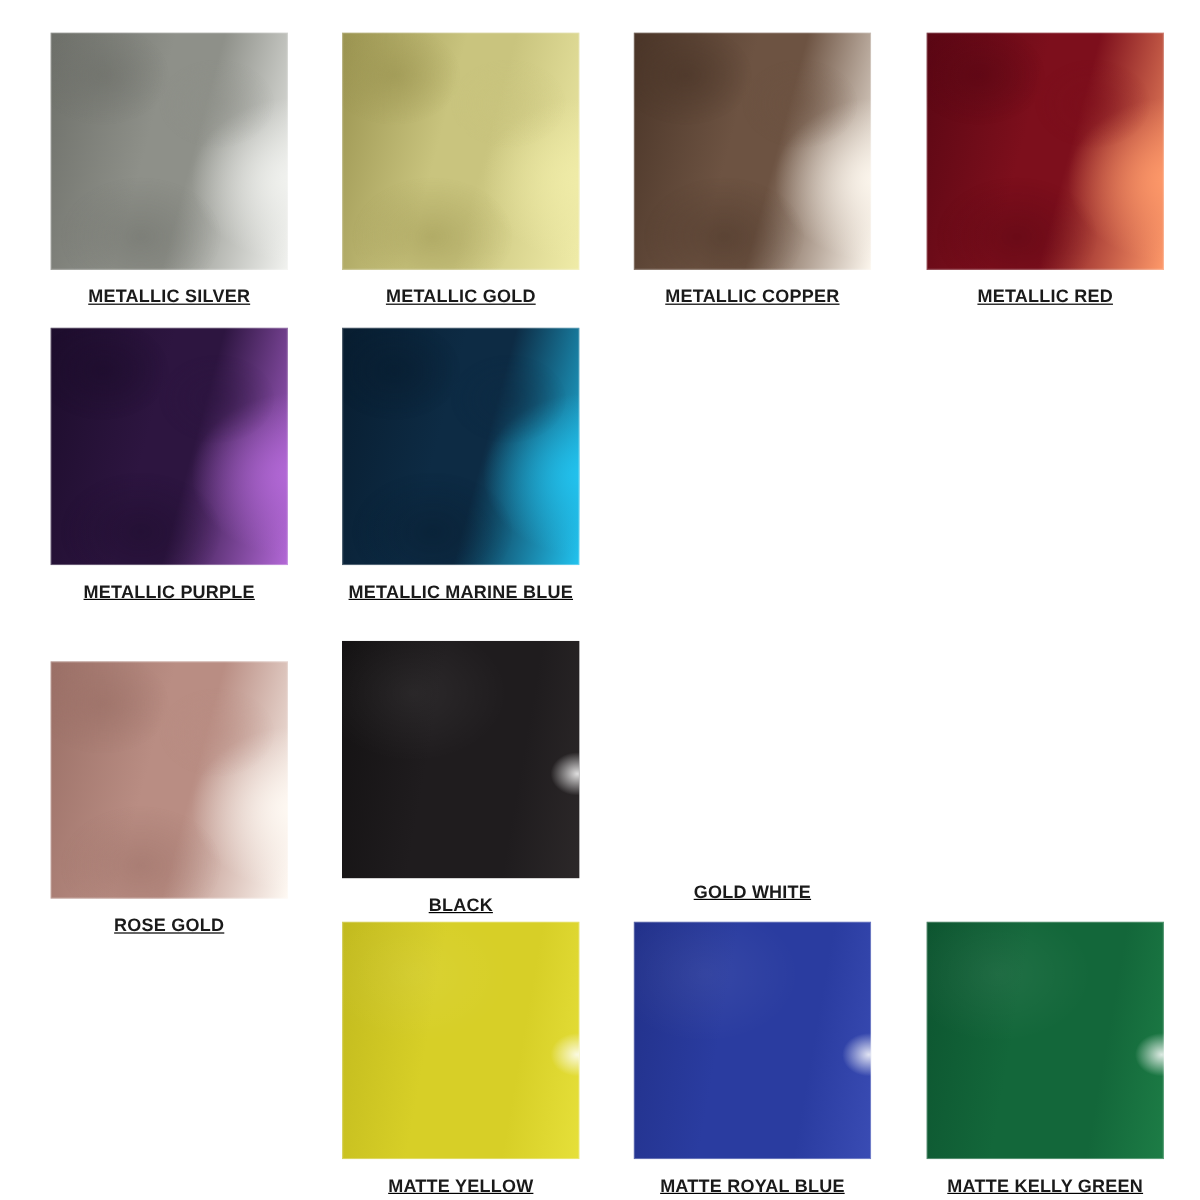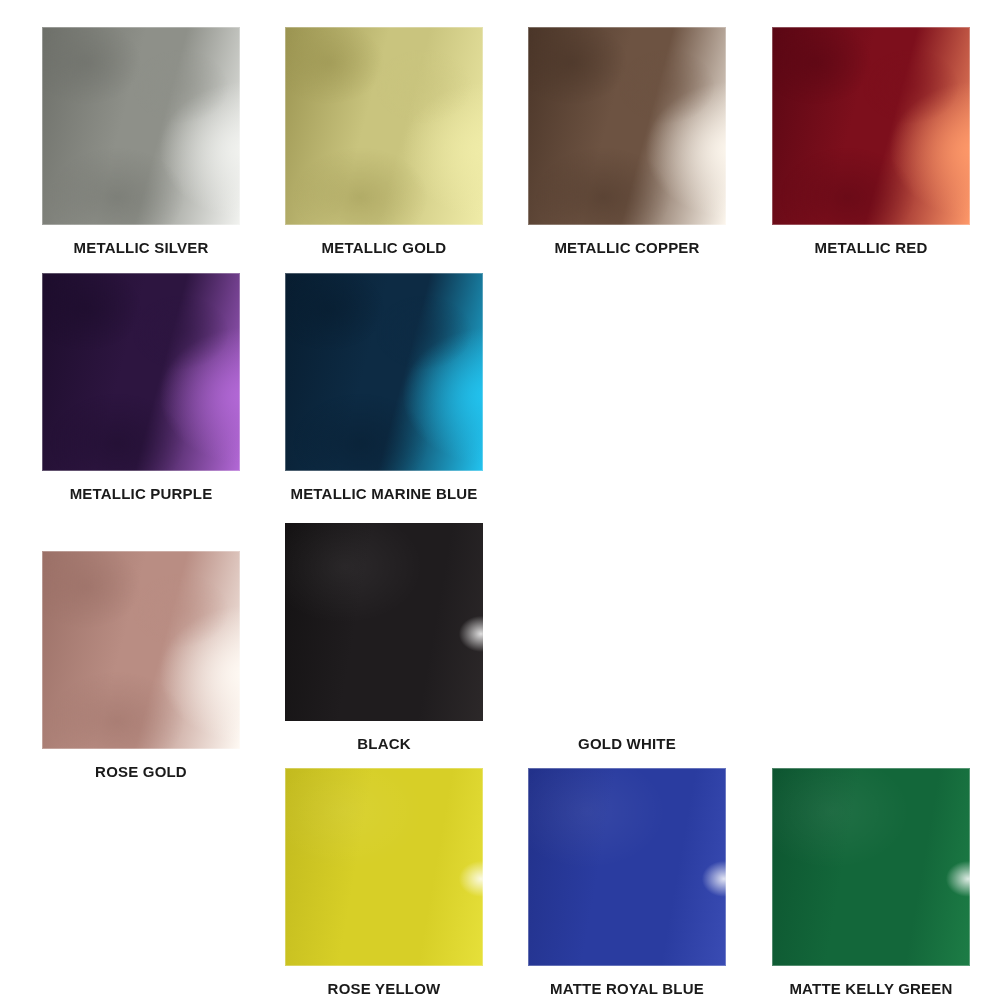--- a/index.html
+++ b/index.html
@@ -17,20 +17,21 @@
   #sheet {
     position: relative;
     width: 1000px;
     height: 1000px;
     background: #ffffff;
   }
 
   .swatch-cell {
     position: absolute;
     width: 198px;
+    text-decoration: underline;
   }
 
   .chip {
     position: relative;
     width: 198px;
     height: 198px;
     overflow: hidden;
     background: #ffffff;
   }
 
@@ -125,21 +126,21 @@
       <div class="caption wide">METALLIC MARINE BLUE</div>
     </div>
     <div class="swatch-cell" style="left: 42px; top: 523px; margin-top: 28px;">
       <div class="chip bordered">
         <div class="base" style="background: linear-gradient(105deg, rgb(154, 111, 102) 0%, rgb(185, 141, 131) 42%, rgb(185, 141, 131) 58%, rgb(255, 250, 244) 100%);"></div>
         <div class="glow" style="background: radial-gradient(62% 48% at 104% 62%, rgb(255, 250, 244) 0%, rgba(255, 250, 244, 0) 72%);"></div>
         <div class="glow2" style="background: radial-gradient(40% 30% at 22% 18%, rgba(154, 111, 102, 0.8) 0%, transparent 70%), radial-gradient(34% 26% at 70% 30%, rgba(185, 141, 131, 0.6) 0%, transparent 72%), radial-gradient(46% 34% at 38% 86%, rgba(154, 111, 102, 0.667) 0%, transparent 74%); opacity: 0.75;"></div>
       </div>
       <div class="caption">ROSE GOLD</div>
     </div>
-    <div class="swatch-cell" style="left: 285px; top: 523px;">
+    <div class="swatch-cell" style="left: 285px; top: 534px;">
       <div class="chip">
         <div class="base" style="background: linear-gradient(100deg, rgb(20, 18, 19) 0%, rgb(31, 28, 30) 38%, rgb(31, 28, 30) 72%, rgb(44, 40, 41) 100%);"></div>
         <div class="glow" style="background: radial-gradient(16% 13% at 99% 56%, rgba(255, 255, 255, 0.85) 0%, rgba(255, 255, 255, 0) 70%);"></div>
         <div class="glow2" style="background: radial-gradient(55% 40% at 30% 22%, rgba(255, 255, 255, 0.06) 0%, transparent 72%);"></div>
       </div>
       <div class="caption">BLACK</div>
     </div>
     <div class="swatch-cell" style="left: 528px; top: 523px;">
       <div class="chip">
         <div class="base" style="background: rgb(255, 255, 255);"></div>
@@ -147,21 +148,21 @@
         <div class="glow2" style="background: none;"></div>
       </div>
       <div class="caption">GOLD WHITE</div>
     </div>
     <div class="swatch-cell" style="left: 285px; top: 768px;">
       <div class="chip bordered">
         <div class="base" style="background: linear-gradient(100deg, rgb(194, 186, 30) 0%, rgb(215, 207, 39) 38%, rgb(215, 207, 39) 72%, rgb(230, 224, 58) 100%);"></div>
         <div class="glow" style="background: radial-gradient(16% 13% at 99% 56%, rgba(255, 255, 255, 0.85) 0%, rgba(255, 255, 255, 0) 70%);"></div>
         <div class="glow2" style="background: radial-gradient(55% 40% at 30% 22%, rgba(255, 255, 255, 0.06) 0%, transparent 72%);"></div>
       </div>
-      <div class="caption">ROSE YELLOW</div>
+      <div class="caption">MATTE YELLOW</div>
     </div>
     <div class="swatch-cell" style="left: 528px; top: 768px;">
       <div class="chip bordered">
         <div class="base" style="background: linear-gradient(100deg, rgb(34, 49, 138) 0%, rgb(42, 60, 160) 38%, rgb(42, 60, 160) 72%, rgb(58, 76, 180) 100%);"></div>
         <div class="glow" style="background: radial-gradient(16% 13% at 99% 56%, rgba(255, 255, 255, 0.85) 0%, rgba(255, 255, 255, 0) 70%);"></div>
         <div class="glow2" style="background: radial-gradient(55% 40% at 30% 22%, rgba(255, 255, 255, 0.06) 0%, transparent 72%);"></div>
       </div>
       <div class="caption">MATTE ROYAL BLUE</div>
     </div>
     <div class="swatch-cell" style="left: 772px; top: 768px;">

